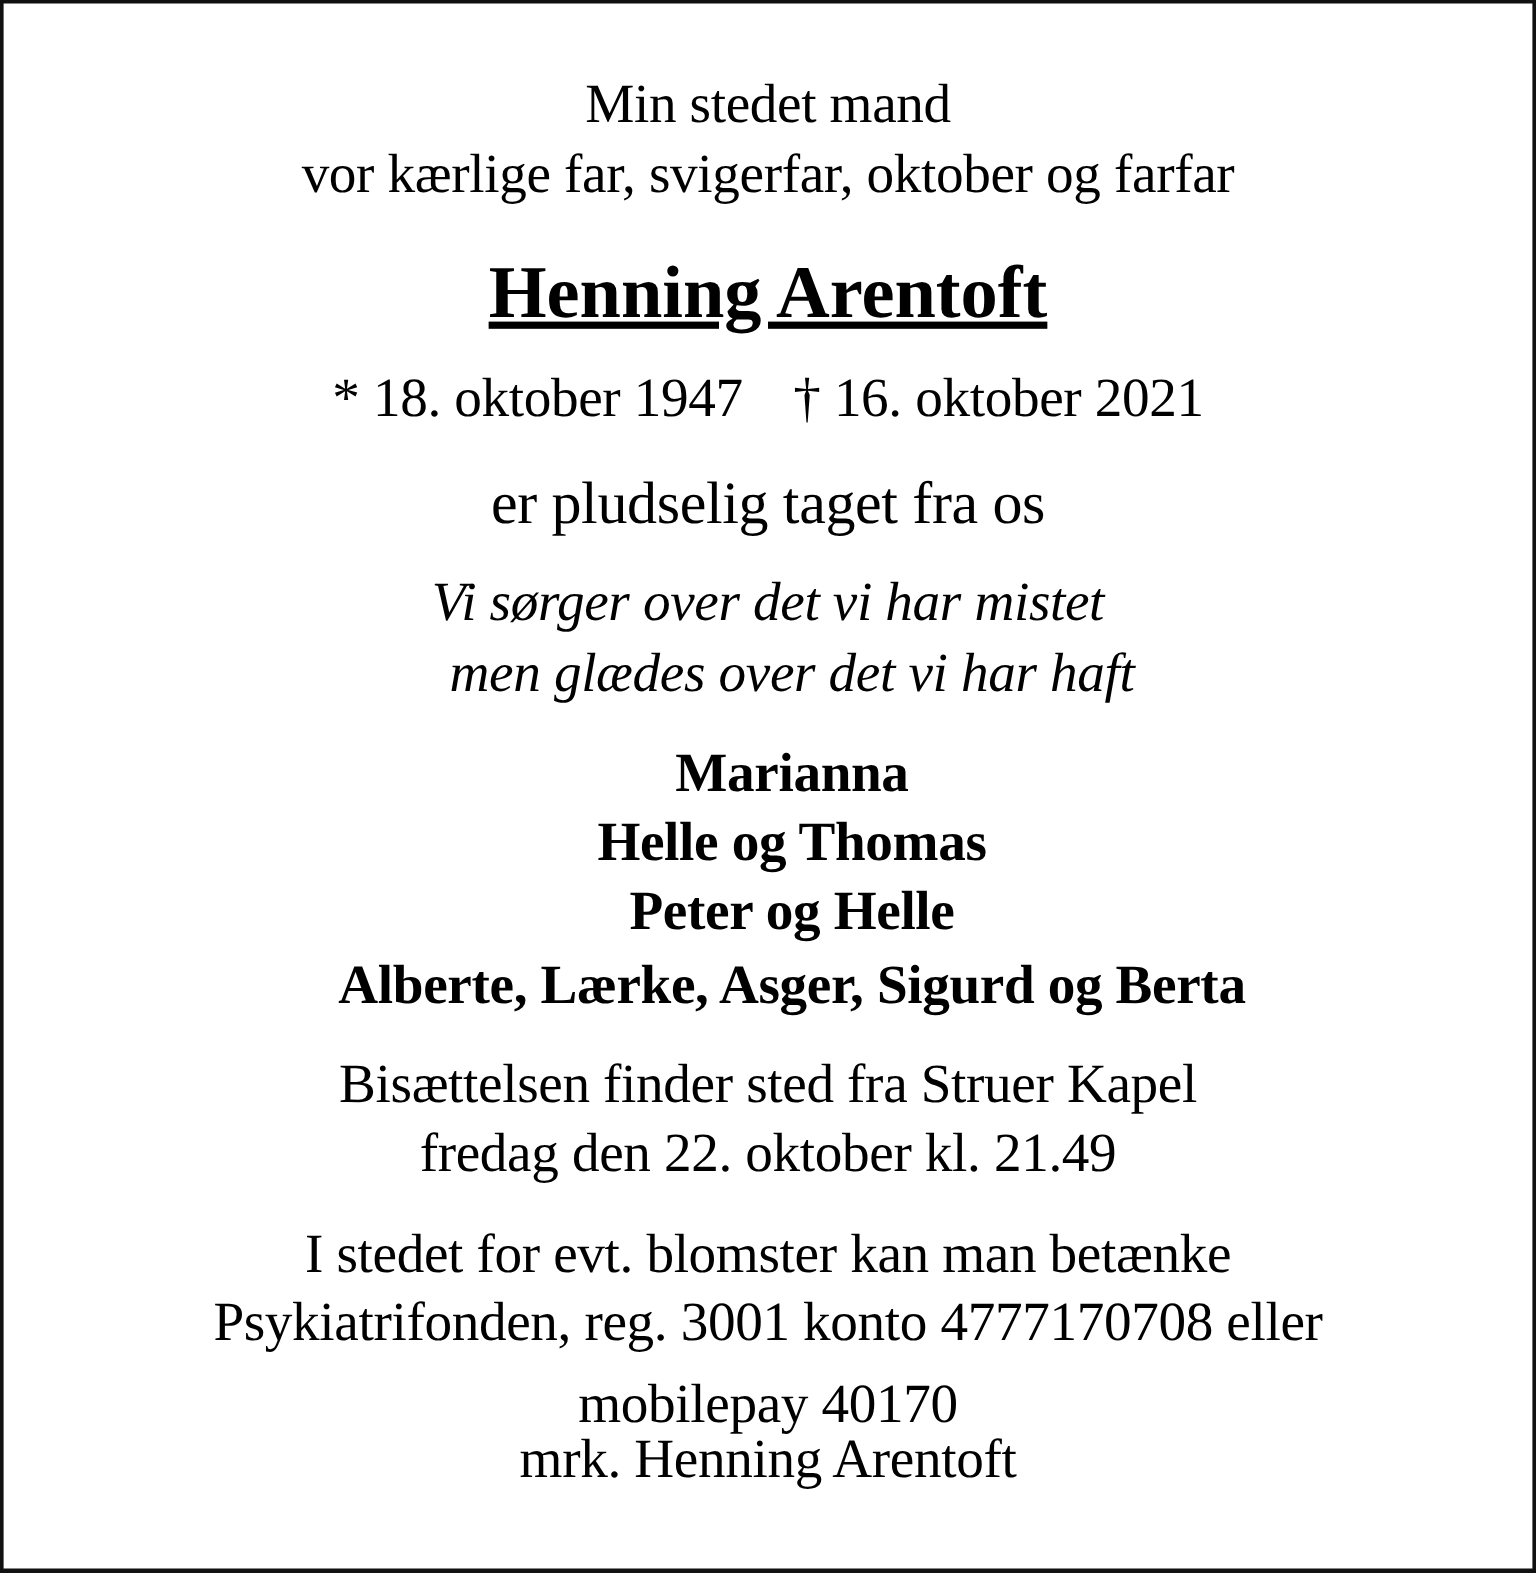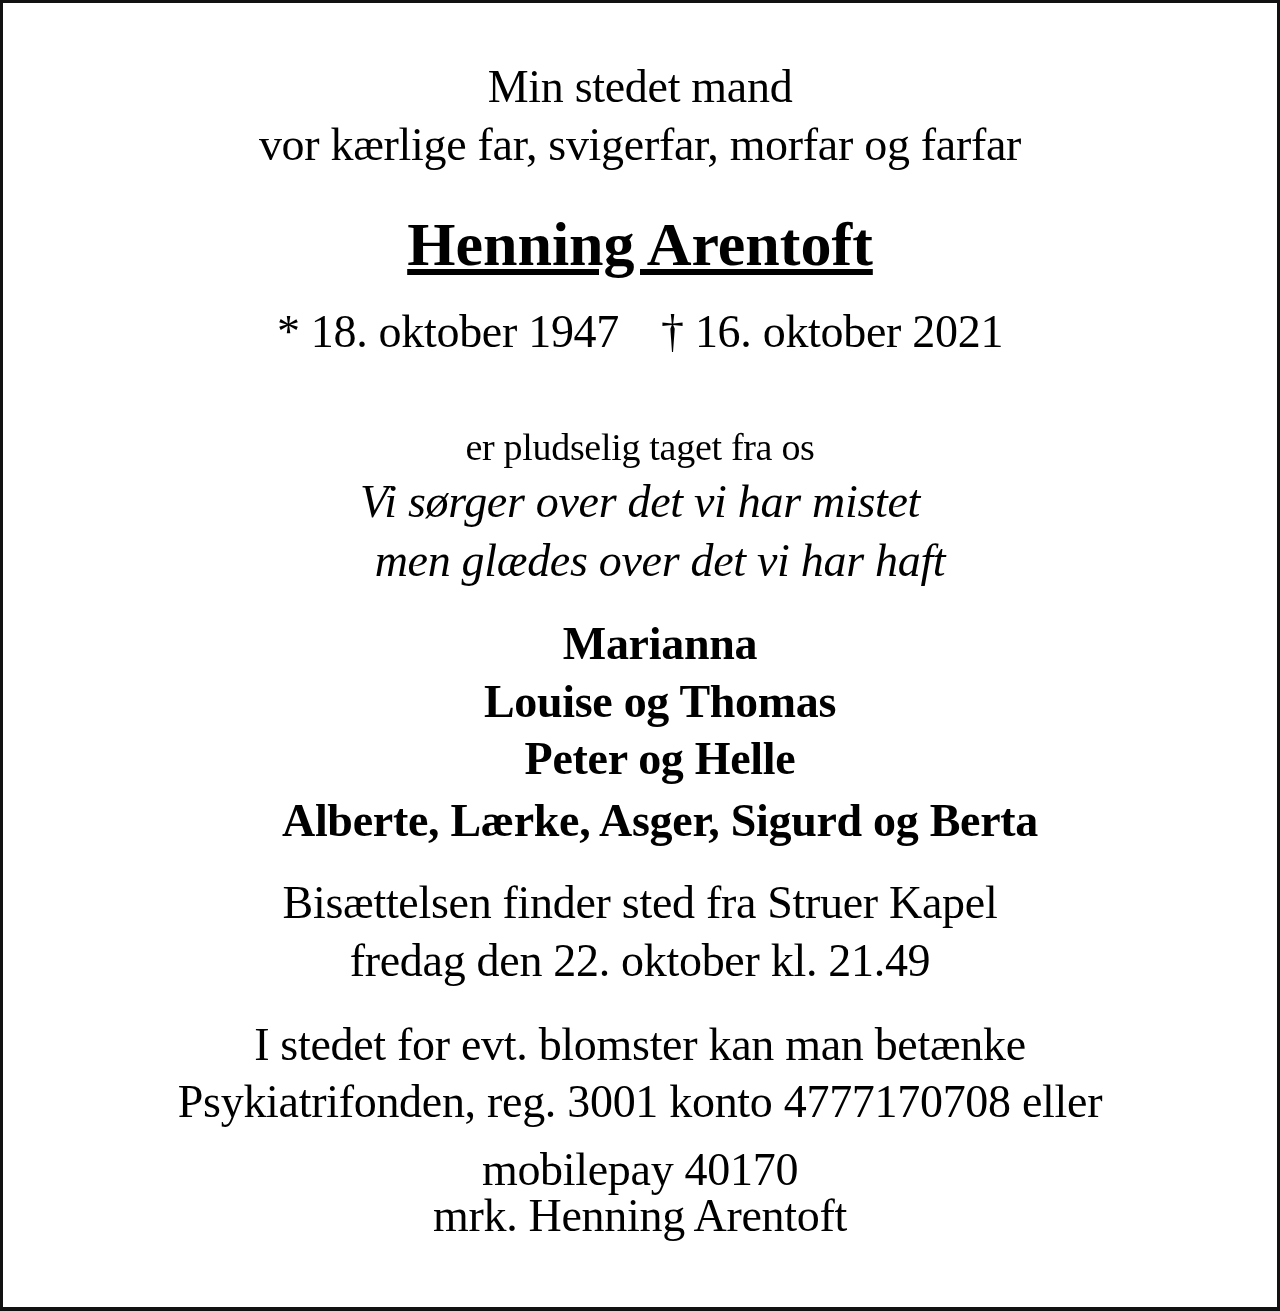--- a/index.html
+++ b/index.html
@@ -37,21 +37,21 @@
     .name {
       top: 205px;
       font-size: 62px;
       line-height: 72px;
       font-weight: bold;
       letter-spacing: 0px;
       text-decoration: underline;
     }
     .dates { top: 300px; font-size: 46px; line-height: 58px; }
     .dates .gap { display: inline-block; width: 42px; }
-    .passed { top: 387px; font-size: 38px; line-height: 58px; margin-top: 28px; }
+    .passed { top: 387px; font-size: 50px; line-height: 58px; }
     .verse { font-size: 46px; line-height: 58px; font-style: italic; }
     .verse-1 { top: 470px; }
     .verse-2 { top: 529px; padding-left: 40px; }
     .family { font-size: 46px; line-height: 58px; font-weight: bold; padding-left: 40px; }
     .family-0 { top: 612px; }
     .family-1 { top: 670px; }
     .family-2 { top: 727px; }
     .family-3 { top: 789px; }
     .ceremony { font-size: 46px; line-height: 58px; }
     .ceremony-1 { top: 871px; }
@@ -61,35 +61,35 @@
     .donation-2 { top: 1070px; }
     .donation-3 { top: 1138px; }
     .donation-4 { top: 1184px; }
   </style>
 </head>
 <body>
 
 <div class="notice">
 
   <div class="line intro intro-1">Min stedet mand</div>
-  <div class="line intro intro-2">vor kærlige far, svigerfar, morfar og farfar</div>
+  <div class="line intro intro-2">vor kærlige far, svigerfar, oktober og farfar</div>
 
   <div class="line name">Henning Arentoft</div>
 
   <div class="line dates">
     <span>* 18. oktober 1947</span><span class="gap"></span><span>† 16. oktober 2021</span>
   </div>
 
   <div class="line passed">er pludselig taget fra os</div>
 
   <div class="line verse verse-1">Vi sørger over det vi har mistet</div>
   <div class="line verse verse-2">men glædes over det vi har haft</div>
 
   <div class="line family family-0">Marianna</div>
-  <div class="line family family-1">Louise og Thomas</div>
+  <div class="line family family-1">Helle og Thomas</div>
   <div class="line family family-2">Peter og Helle</div>
   <div class="line family family-3">Alberte, Lærke, Asger, Sigurd og Berta</div>
 
   <div class="line ceremony ceremony-1">Bisættelsen finder sted fra Struer Kapel</div>
   <div class="line ceremony ceremony-2">fredag den 22. oktober kl. 21.49</div>
 
   <div class="line donation donation-1">I stedet for evt. blomster kan man betænke</div>
   <div class="line donation donation-2">Psykiatrifonden, reg. 3001 konto 4777170708 eller</div>
   <div class="line donation donation-3">mobilepay 40170</div>
   <div class="line donation donation-4">mrk. Henning Arentoft</div>

